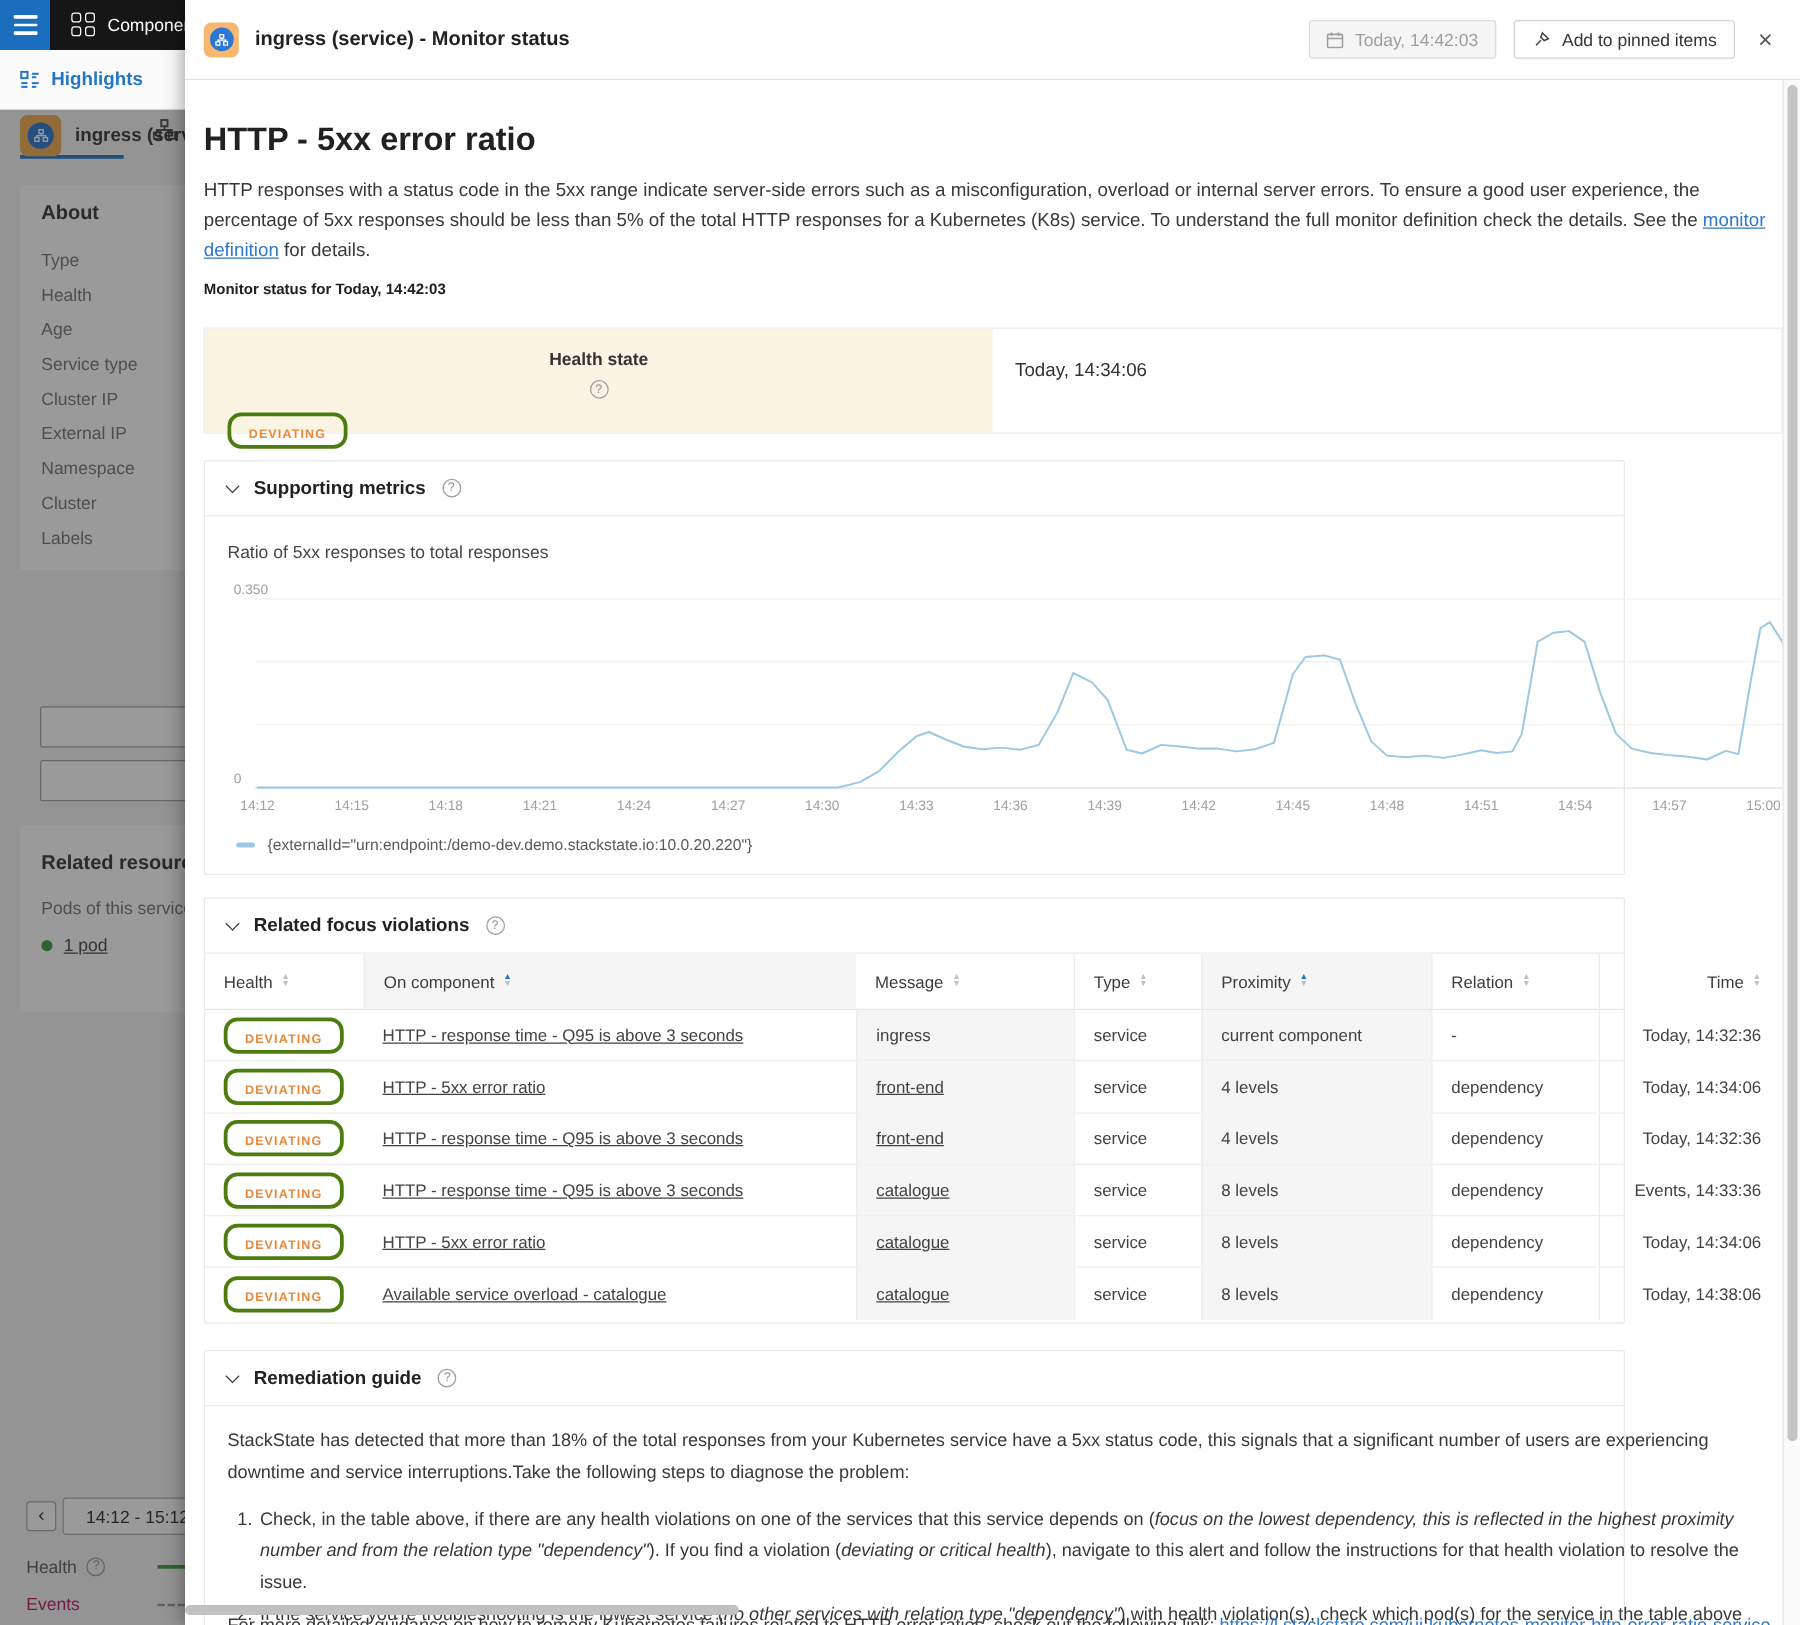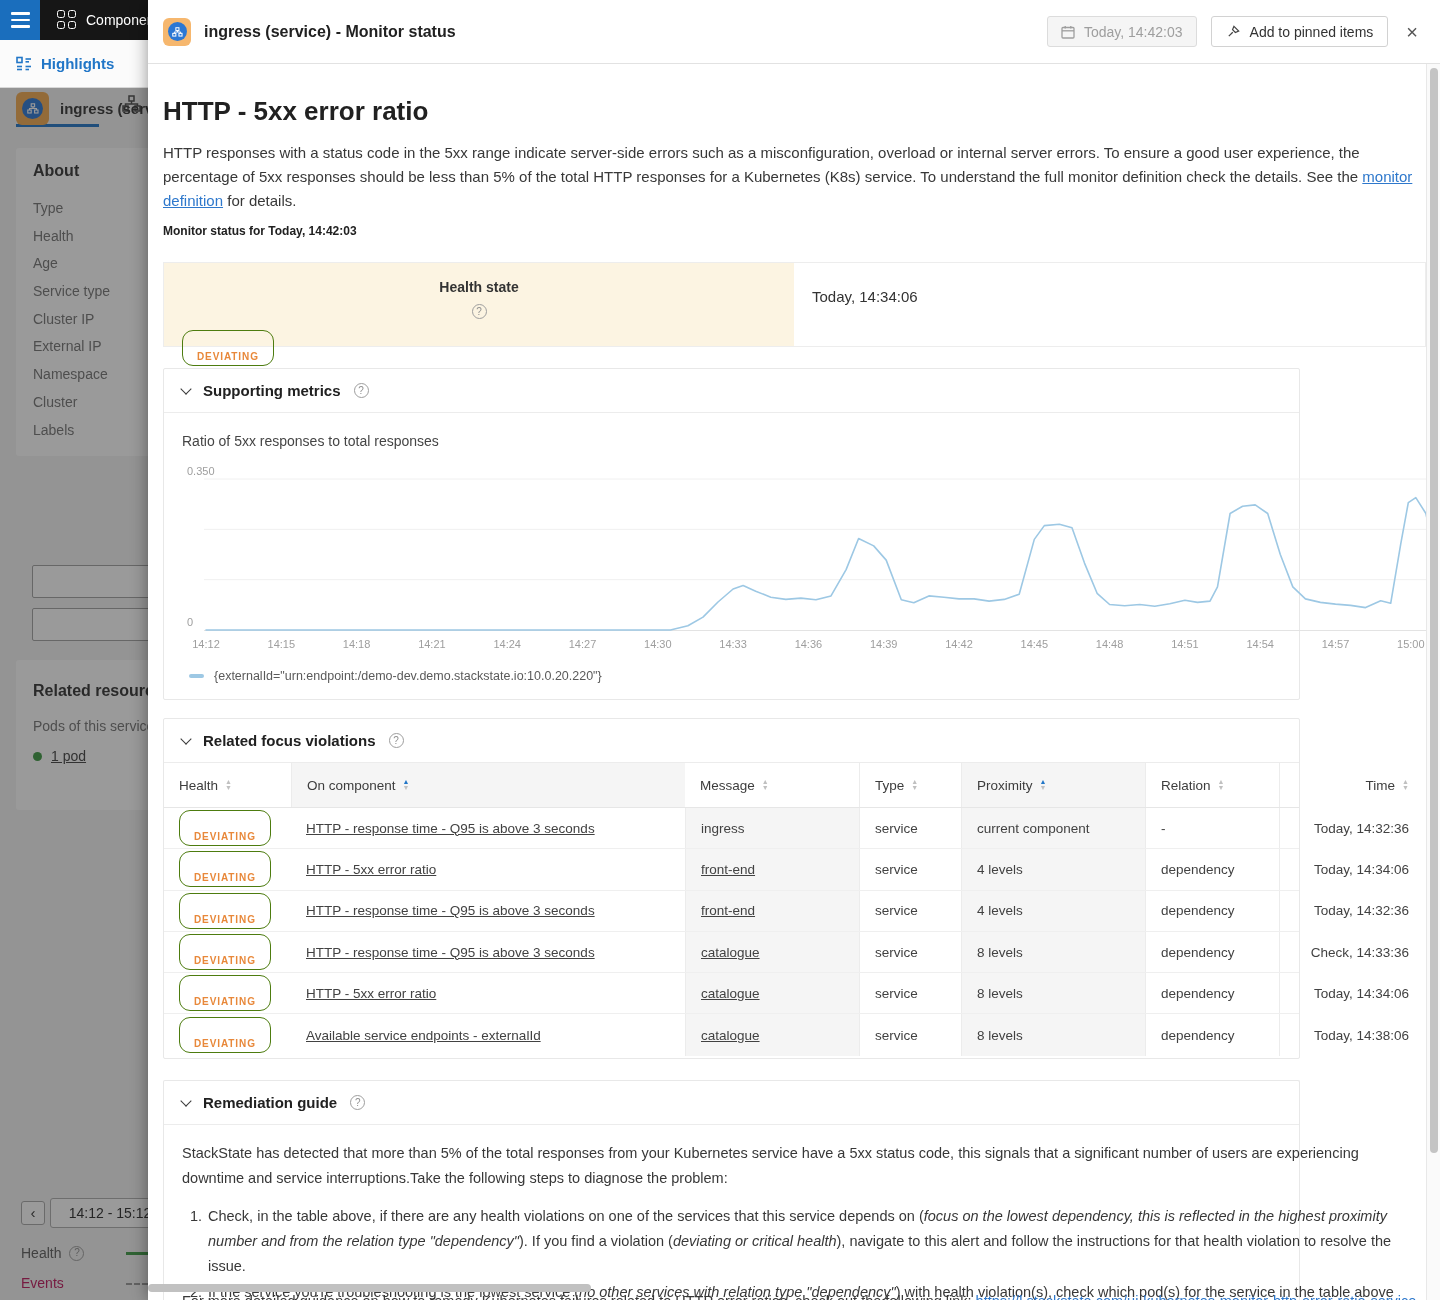--- a/index.html
+++ b/index.html
@@ -77,21 +77,21 @@
   .m-h2 { position:absolute; left:15px; top:224px; font-size:12px; font-weight:bold; color:#212121; }
 
   .status-row { position:absolute; left:15px; top:262px; width:1263px; height:85px; border:1px solid #ededed; display:flex; }
   .hs-card { width:630px; height:100%; background:#fcf4e2; padding:16px 18px; }
   .hs-top { display:flex; align-items:center; gap:9px;flex-direction:column; }
   .hs-label, .tt-label { font-size:14px; font-weight:bold; color:#333; }
   .tt-card { flex:1; padding:16px 18px; }
   .tt-value { font-size:15px; color:#333; margin-top:9px; }
 
   .badge { display:inline-block; font-size:10px; font-weight:bold; letter-spacing:.9px; color:#e8883a;
-    border:1px solid #4d7c0f; border-radius:11px; padding:20px 14px 2px; line-height:12px; white-space:nowrap; }
+    border:3px solid #4d7c0f; border-radius:11px; padding:9px 14px 2px; line-height:12px; white-space:nowrap; }
   .hs-card .badge { margin-top:11px; }
 
   .section { position:absolute; left:15px; width:1137px; border:1px solid #e8e8e8; border-radius:2px; background:#fff; }
   .sec-metrics { top:368px; height:332px; }
   .sec-viol { top:718px; height:341px; }
   .sec-rem { top:1080px; height:240px; border-bottom:none; }
   .sec-head { height:44px; border-bottom:1px solid #ececec; display:flex; align-items:center; gap:13px; padding:0 18px; cursor:pointer; }
   .sec-title { font-size:15px; font-weight:bold; color:#212121; }
   .chev { width:8px; height:8px; border-left:1.7px solid #3a3a3a; border-bottom:1.7px solid #3a3a3a;
     transform:rotate(-45deg); margin-top:-4px; }
@@ -468,21 +468,21 @@
         <div class="cell bl">
             <span>service</span>
           </div>
         <div class="cell shade bl">
             <span>8 levels</span>
           </div>
         <div class="cell bl">
             <span>dependency</span>
           </div>
         <div class="cell bl c-time">
-            <span>Check, 14:33:36</span>
+            <span>Events, 14:33:36</span>
           </div>
       </div>
       <div class="t-row">
         <div class="cell">
             <span class="badge">DEVIATING</span>
           </div>
         <div class="cell">
             <a class="dlink">HTTP - 5xx error ratio</a>
           </div>
         <div class="cell shade bl">
@@ -499,21 +499,21 @@
           </div>
         <div class="cell bl c-time">
             <span>Today, 14:34:06</span>
           </div>
       </div>
       <div class="t-row">
         <div class="cell">
             <span class="badge">DEVIATING</span>
           </div>
         <div class="cell">
-            <a class="dlink">Available service endpoints - externalId</a>
+            <a class="dlink">Available service overload - catalogue</a>
           </div>
         <div class="cell shade bl">
             <a class="dlink">catalogue</a>
           </div>
         <div class="cell bl">
             <span>service</span>
           </div>
         <div class="cell shade bl">
             <span>8 levels</span>
           </div>
@@ -526,21 +526,21 @@
       </div>
     </div>
 
     <div class="section sec-rem">
       <div class="sec-head">
         <span class="chev"></span>
         <span class="sec-title">Remediation guide</span>
         <span class="qi">?</span>
       </div>
       <div class="rem-body">
-        <p>StackState has detected that more than 5% of the total responses from your Kubernetes service have a 5xx status code, this signals that a significant number of users are experiencing downtime and service interruptions.Take the following steps to diagnose the problem:</p>
+        <p>StackState has detected that more than 18% of the total responses from your Kubernetes service have a 5xx status code, this signals that a significant number of users are experiencing downtime and service interruptions.Take the following steps to diagnose the problem:</p>
         <ol class="rem-list">
           <li><span>Check, in the table above, if there are any health violations on one of the services that this service depends on (</span><i>focus on the lowest dependency, this is reflected in the highest proximity number and from the relation type "dependency"</i><span>). If you find a violation (</span><i>deviating or critical health</i><span>), navigate to this alert and follow the instructions for that health violation to resolve the issue.</span></li>
           <li><span>If the service you're troubleshooting is the lowest service (</span><i>no other services with relation type "dependency"</i><span>) with health violation(s), check which pod(s) for the service in the table above have an increased number of 5xx responses. Continue your investigation at the pod page to identify any application-specific issues or recent deployment-related problems.</span></li>
         </ol>
       </div>
       <div class="rem-foot"><span>For more detailed guidance on how to remedy Kubernetes failures related to HTTP error ratios, check out the following link: </span><a class="blue">https://l.stackstate.com/ui-kubernetes-monitor-http-error-ratio-service</a></div>
     </div>
 
     <div class="vsb-track">
       <div class="vsb-thumb"></div>

